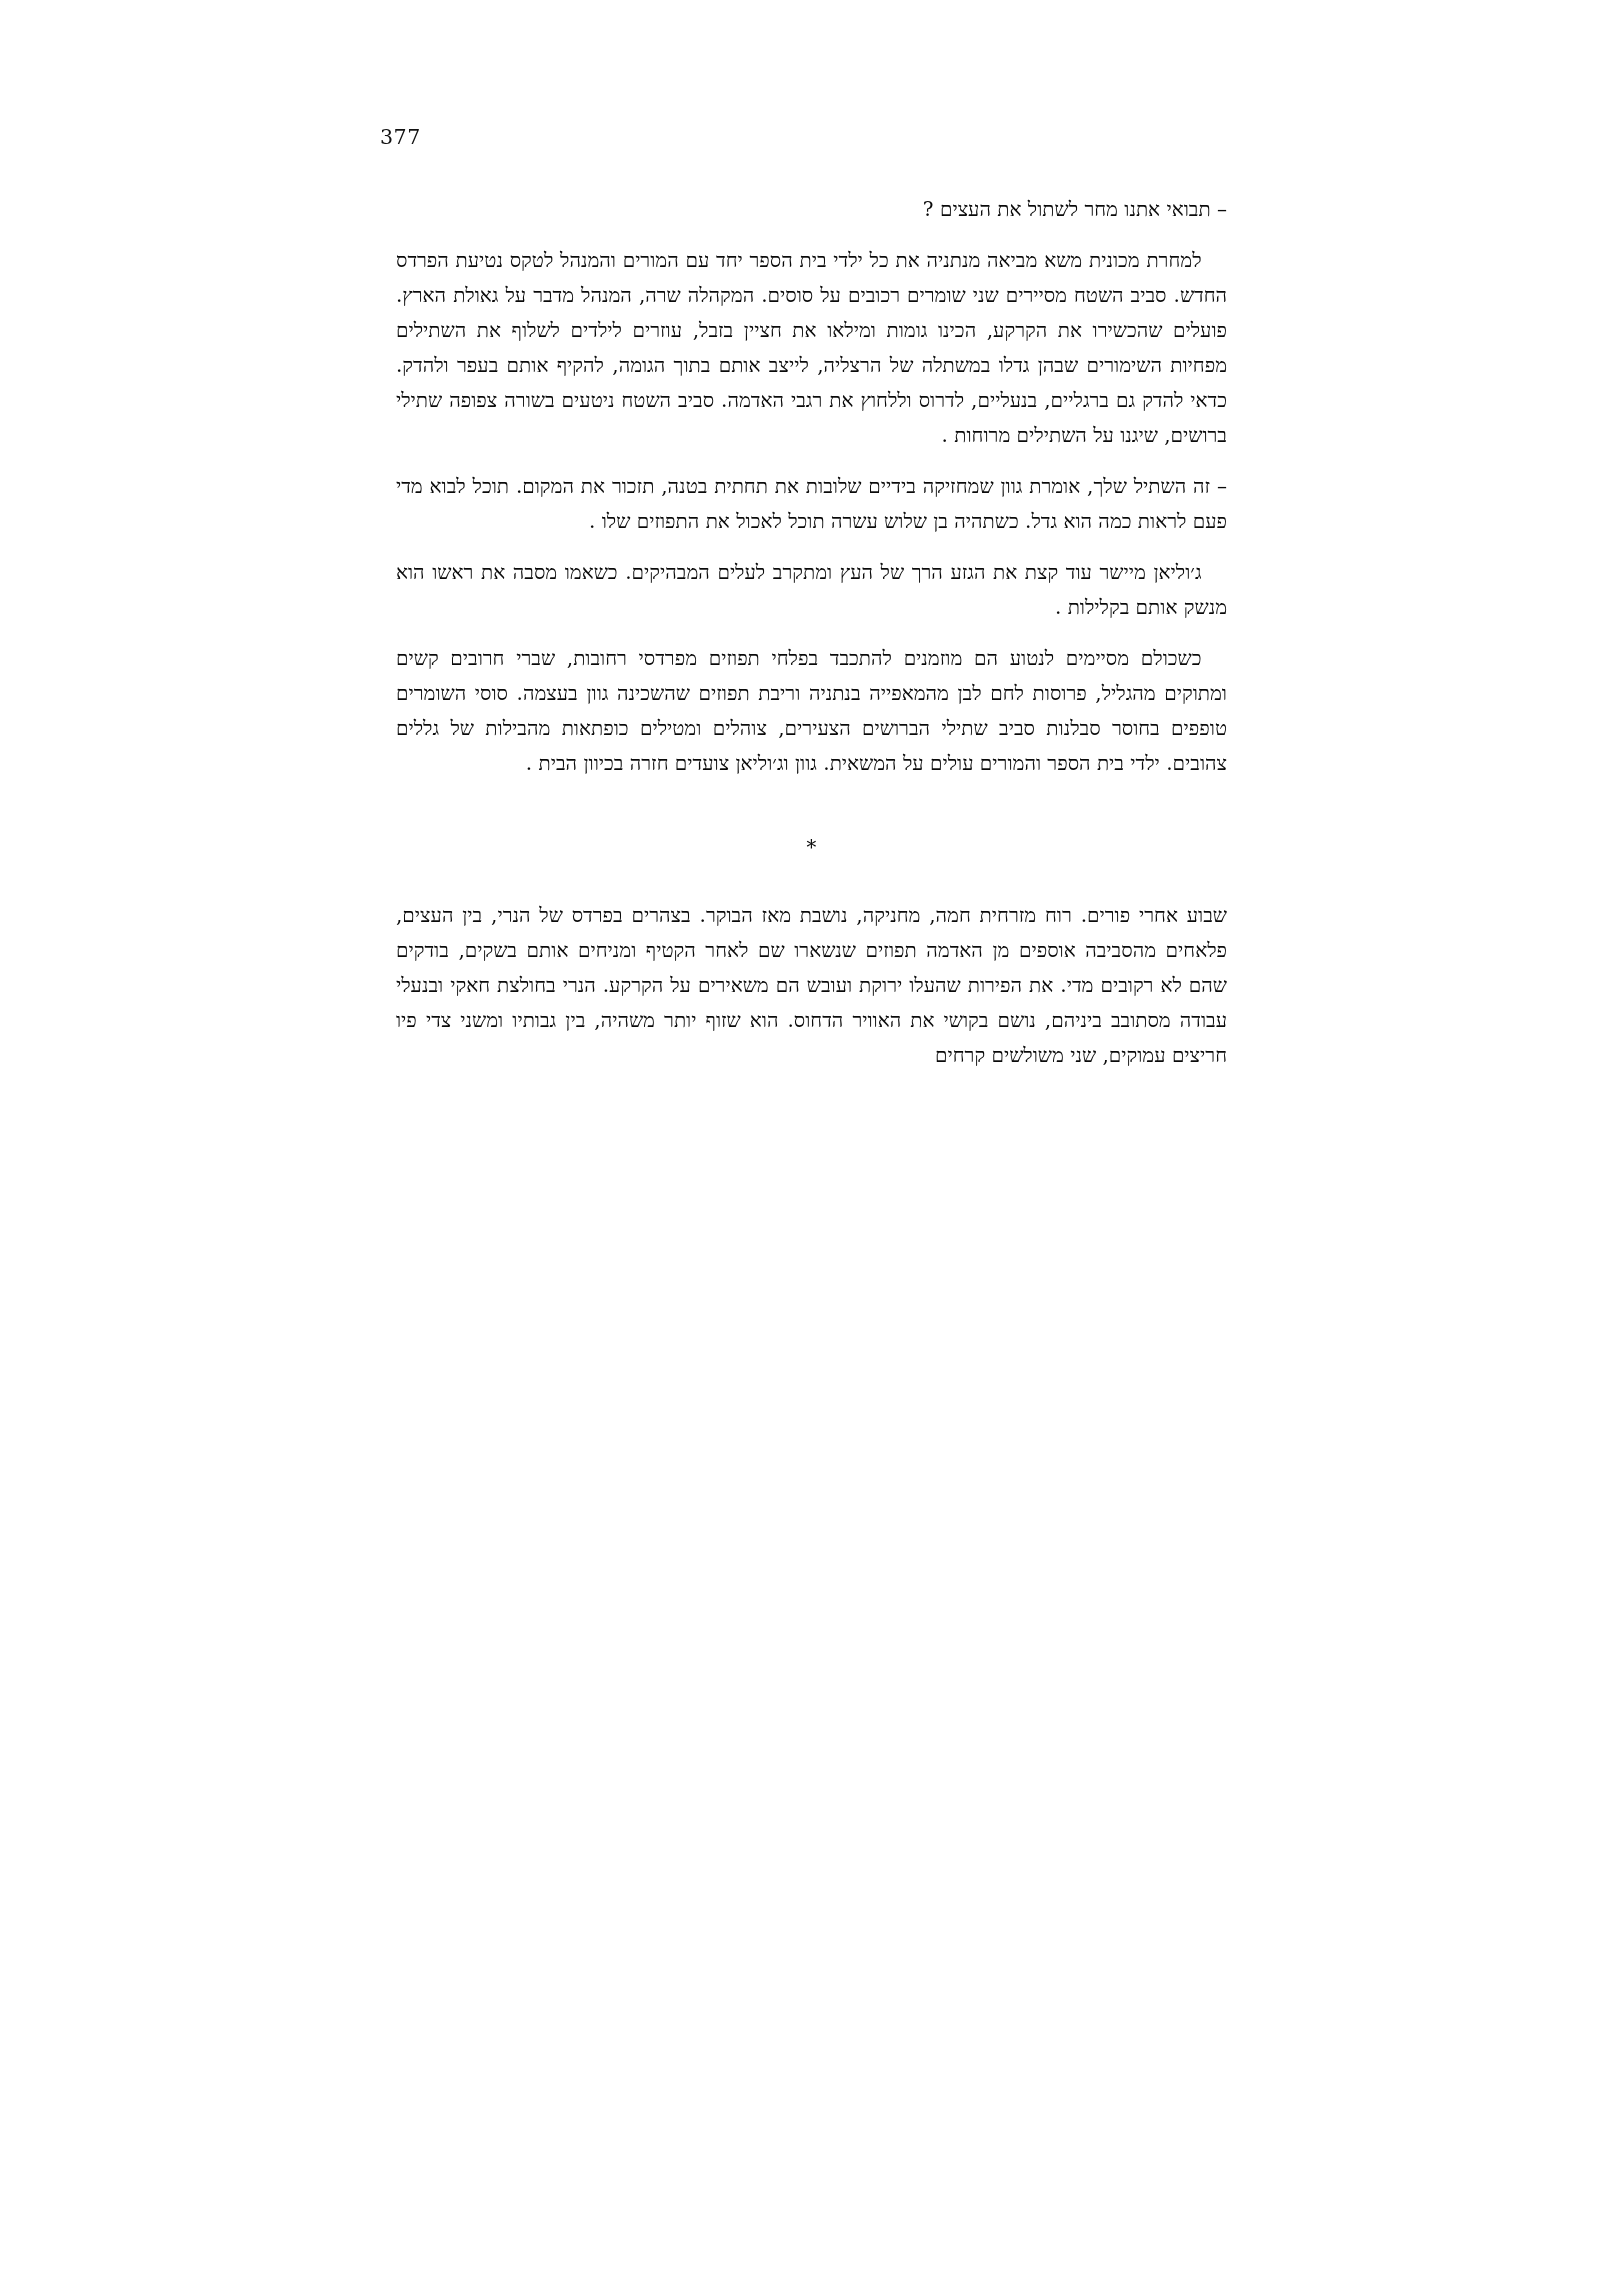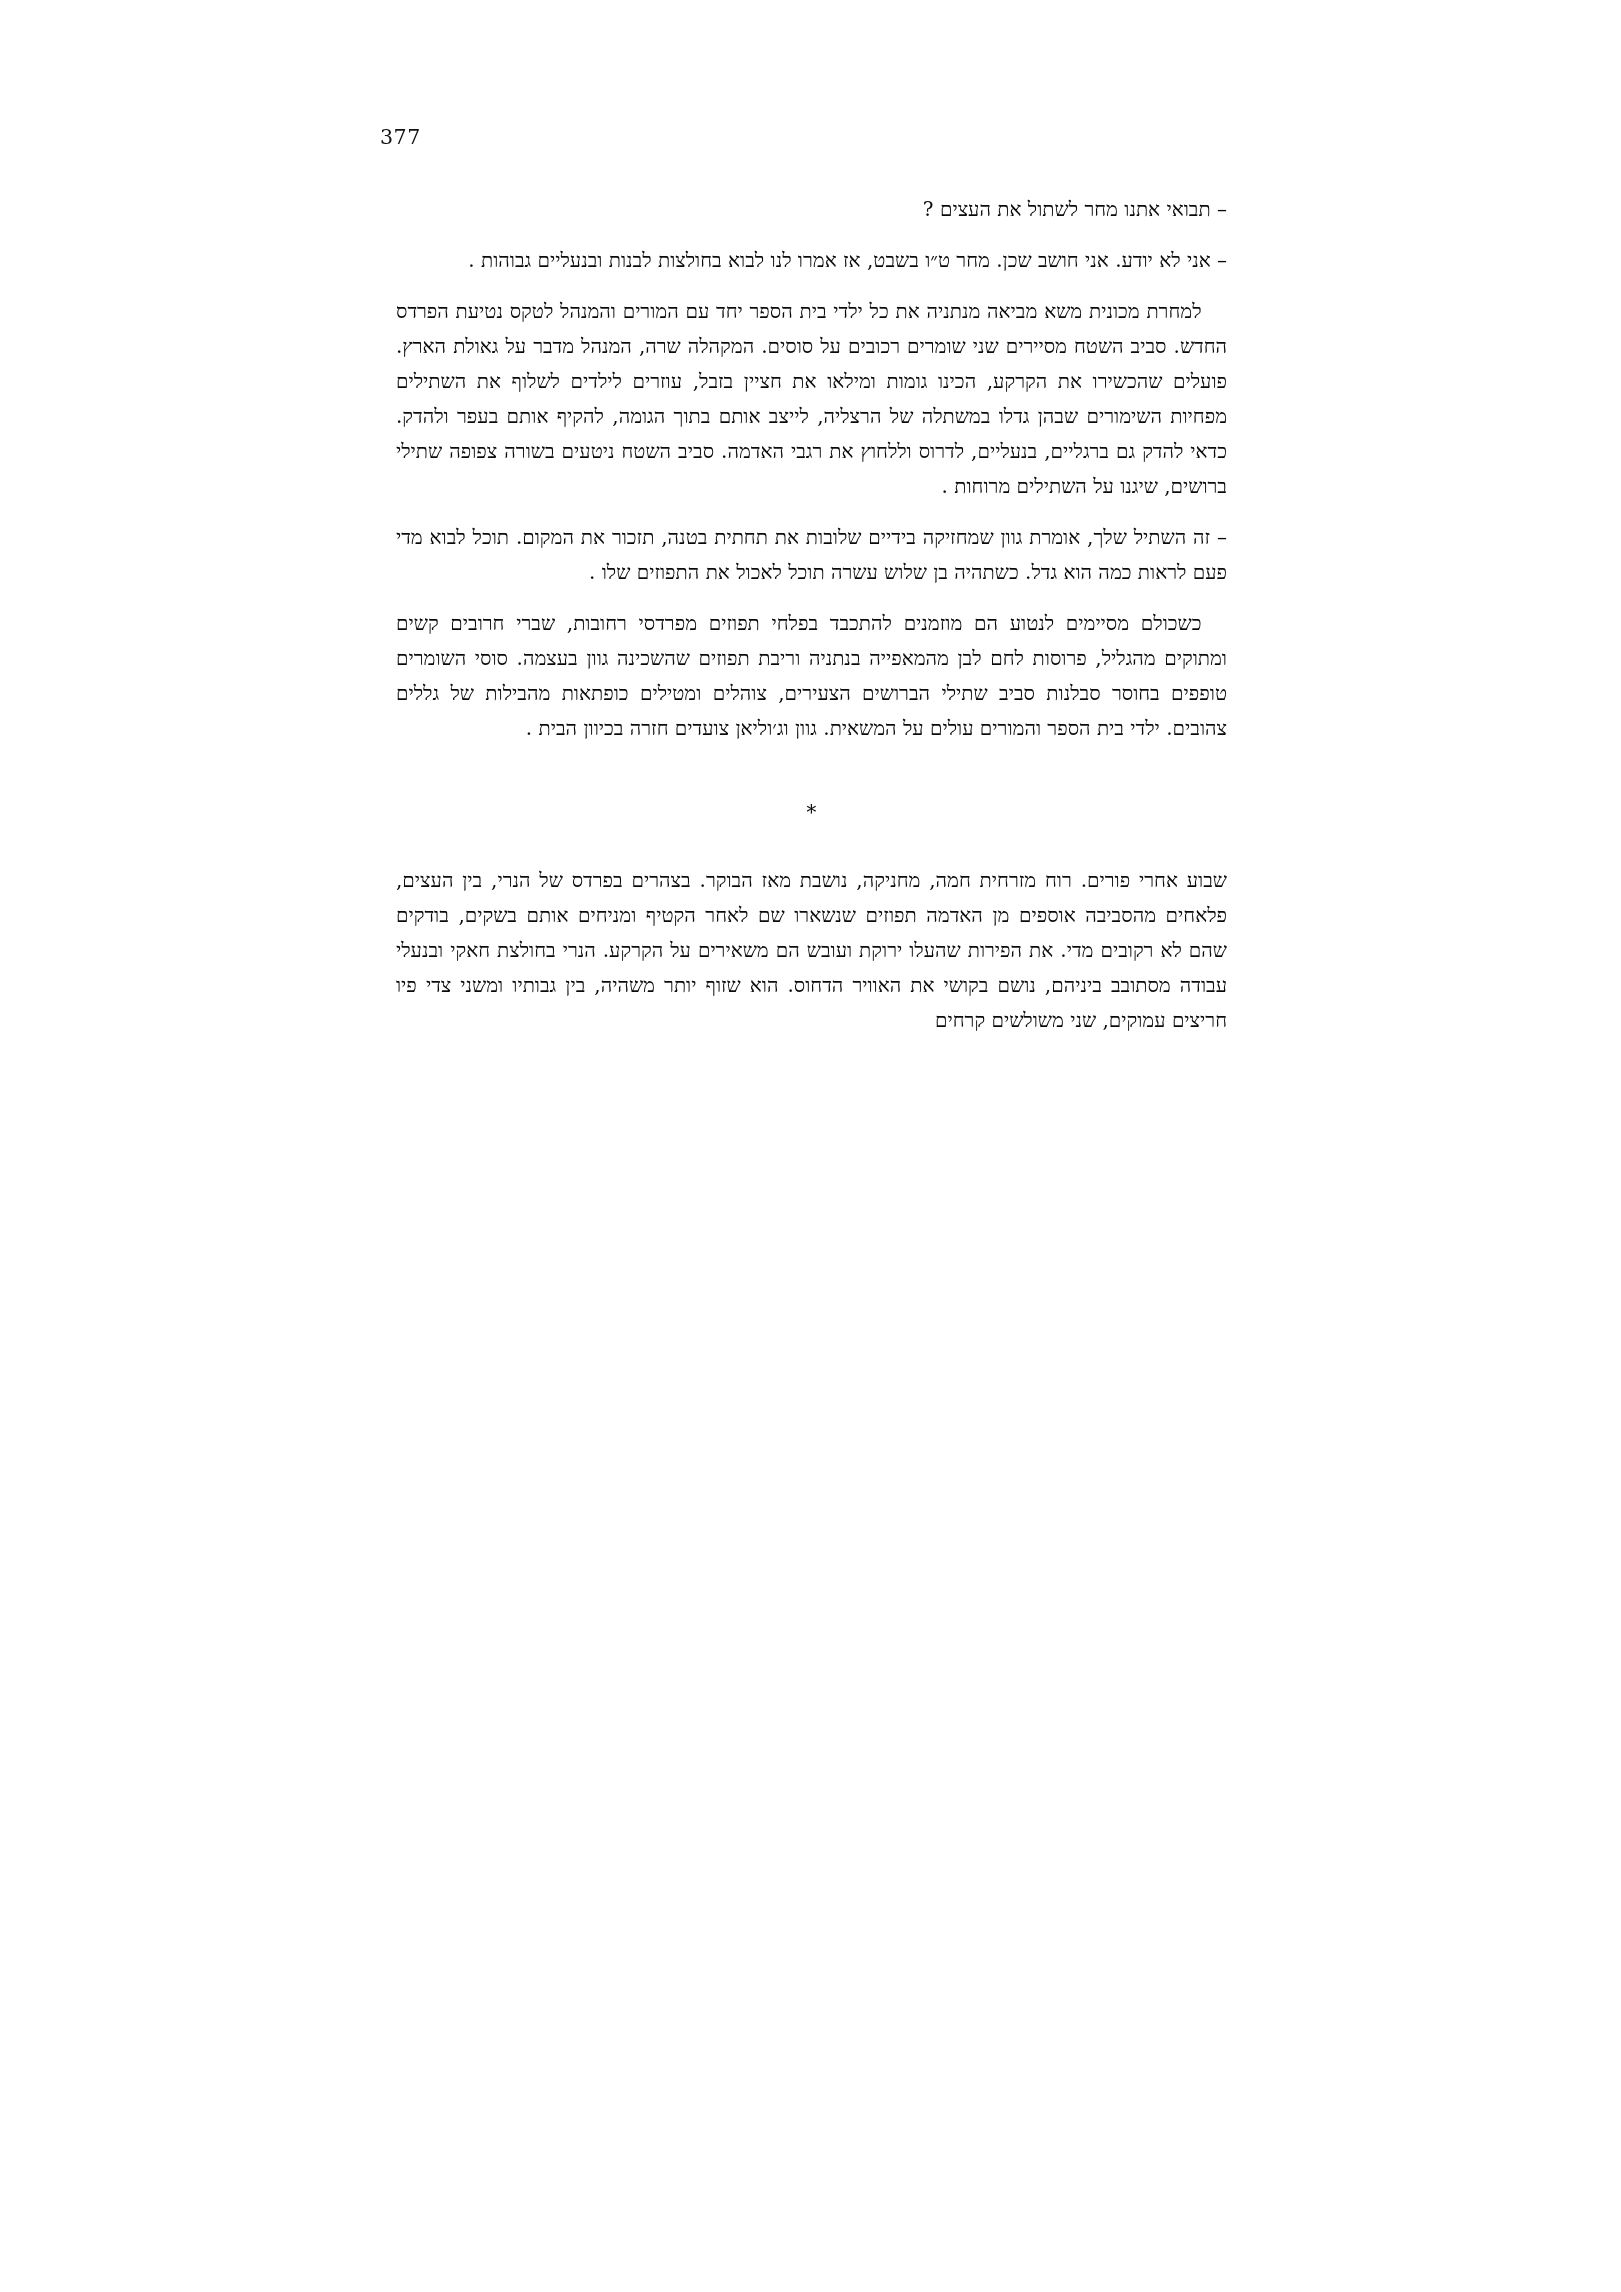--- a/index.html
+++ b/index.html
@@ -64,23 +64,23 @@
 </head>
 <body>
 
 <div class="page">
 
   <div class="page-number">377</div>
 
   <div class="body-column">
 
     <p class="para no-justify">– תבואי אתנו מחר לשתול את העצים ?</p>
-    <p class="para">– אני לא יודע. אני חושב שכן. מחר ט״ו בשבט, אז אמרו לנו לבוא בחולצות לבנות ובנעליים גבוהות .</p>
     <p class="para indent">למחרת מכונית משא מביאה מנתניה את כל ילדי בית הספר יחד עם המורים והמנהל לטקס נטיעת הפרדס החדש. סביב השטח מסיירים שני שומרים רכובים על סוסים. המקהלה שרה, המנהל מדבר על גאולת הארץ. פועלים שהכשירו את הקרקע, הכינו גומות ומילאו את חציין בזבל, עוזרים לילדים לשלוף את השתילים מפחיות השימורים שבהן גדלו במשתלה של הרצליה, לייצב אותם בתוך הגומה, להקיף אותם בעפר ולהדק. כדאי להדק גם ברגליים, בנעליים, לדרוס וללחוץ את רגבי האדמה. סביב השטח ניטעים בשורה צפופה שתילי ברושים, שיגנו על השתילים מרוחות .</p>
     <p class="para">– זה השתיל שלך, אומרת גוון שמחזיקה בידיים שלובות את תחתית בטנה, תזכור את המקום. תוכל לבוא מדי פעם לראות כמה הוא גדל. כשתהיה בן שלוש עשרה תוכל לאכול את התפוזים שלו .</p>
+    <p class="para indent">ג׳וליאן מיישר עוד קצת את הגזע הרך של העץ ומתקרב לעלים המבהיקים. כשאמו מסבה את ראשו הוא מנשק אותם בקלילות .</p>
     <p class="para indent">כשכולם מסיימים לנטוע הם מוזמנים להתכבד בפלחי תפוזים מפרדסי רחובות, שברי חרובים קשים ומתוקים מהגליל, פרוסות לחם לבן מהמאפייה בנתניה וריבת תפוזים שהשכינה גוון בעצמה. סוסי השומרים טופפים בחוסר סבלנות סביב שתילי הברושים הצעירים, צוהלים ומטילים כופתאות מהבילות של גללים צהובים. ילדי בית הספר והמורים עולים על המשאית. גוון וג׳וליאן צועדים חזרה בכיוון הבית .</p>
 
     <div class="spacer-md"></div>
 
     <p class="divider">*</p>
 
     <div class="spacer-sm"></div>
 
     <p class="para">שבוע אחרי פורים. רוח מזרחית חמה, מחניקה, נושבת מאז הבוקר.  בצהרים בפרדס של הנרי, בין העצים, פלאחים מהסביבה אוספים מן האדמה תפוזים שנשארו שם לאחר הקטיף ומניחים אותם בשקים, בודקים שהם לא רקובים מדי. את הפירות שהעלו ירוקת ועובש הם משאירים על הקרקע. הנרי בחולצת חאקי ובנעלי עבודה מסתובב ביניהם, נושם בקושי את האוויר הדחוס. הוא שזוף יותר משהיה, בין גבותיו ומשני צדי פיו חריצים עמוקים, שני משולשים קרחים</p>
 

